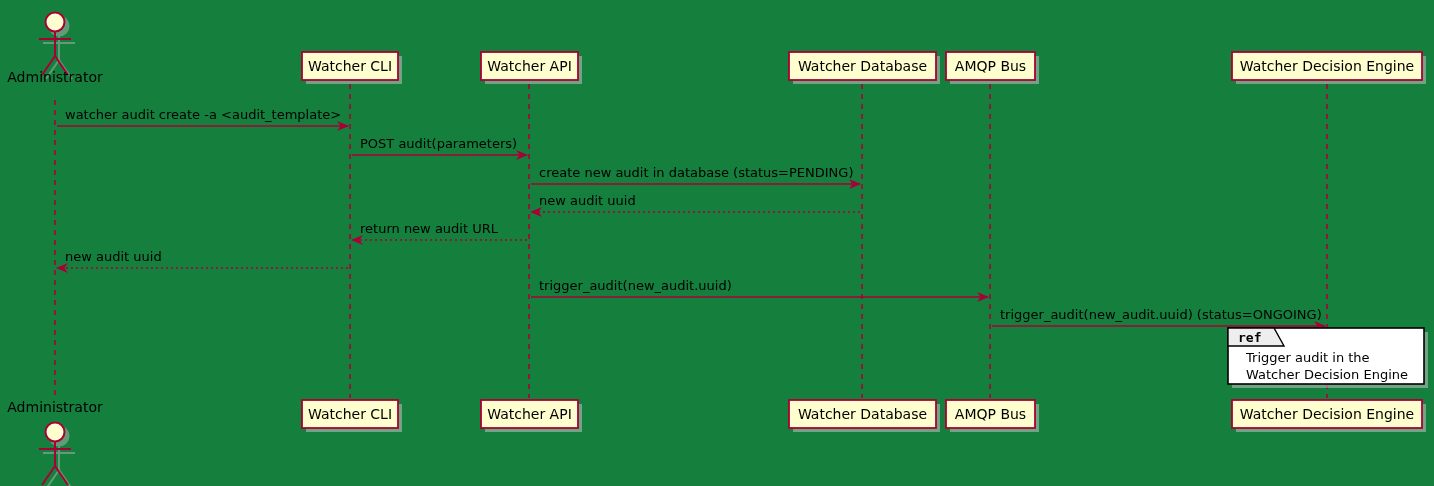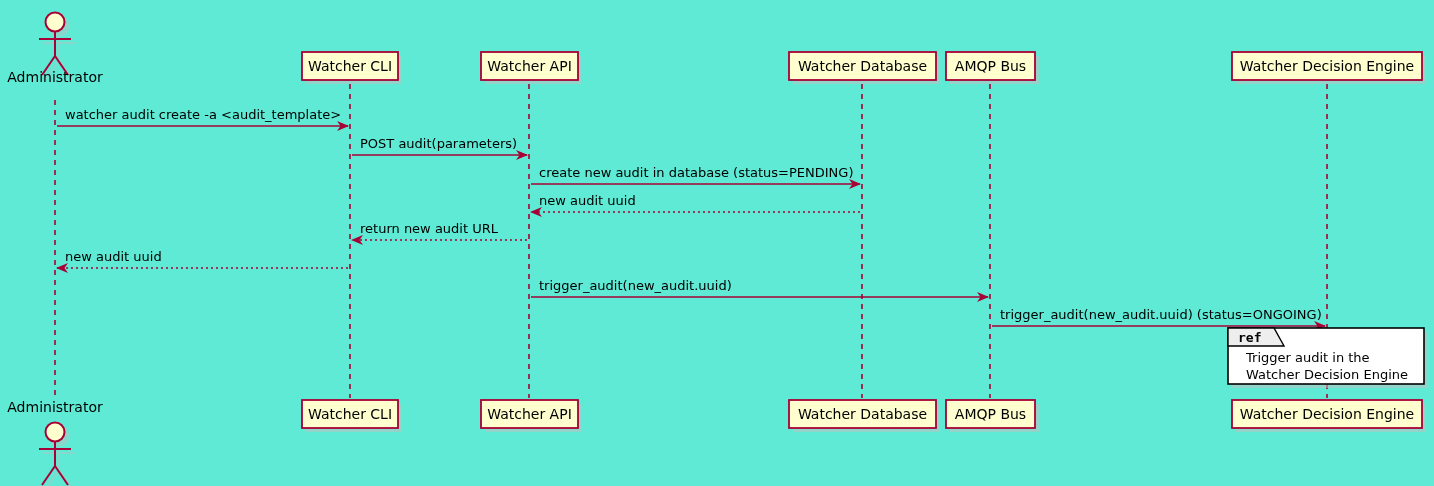--- a/index.html
+++ b/index.html
@@ -9,21 +9,21 @@
   }
   body {
     font-family: "DejaVu Sans", sans-serif;
     color: #000000;
   }
   #diagram {
     position: relative;
     width: 1434px;
     height: 486px;
     overflow: hidden;
-    background: #5eead4;
+    background: #15803d;
   }
   #diagram svg {
     position: absolute;
     left: 0;
     top: 0;
   }
   .lifeline-label {
     font-size: 14px;
     fill: #000000;
   }

